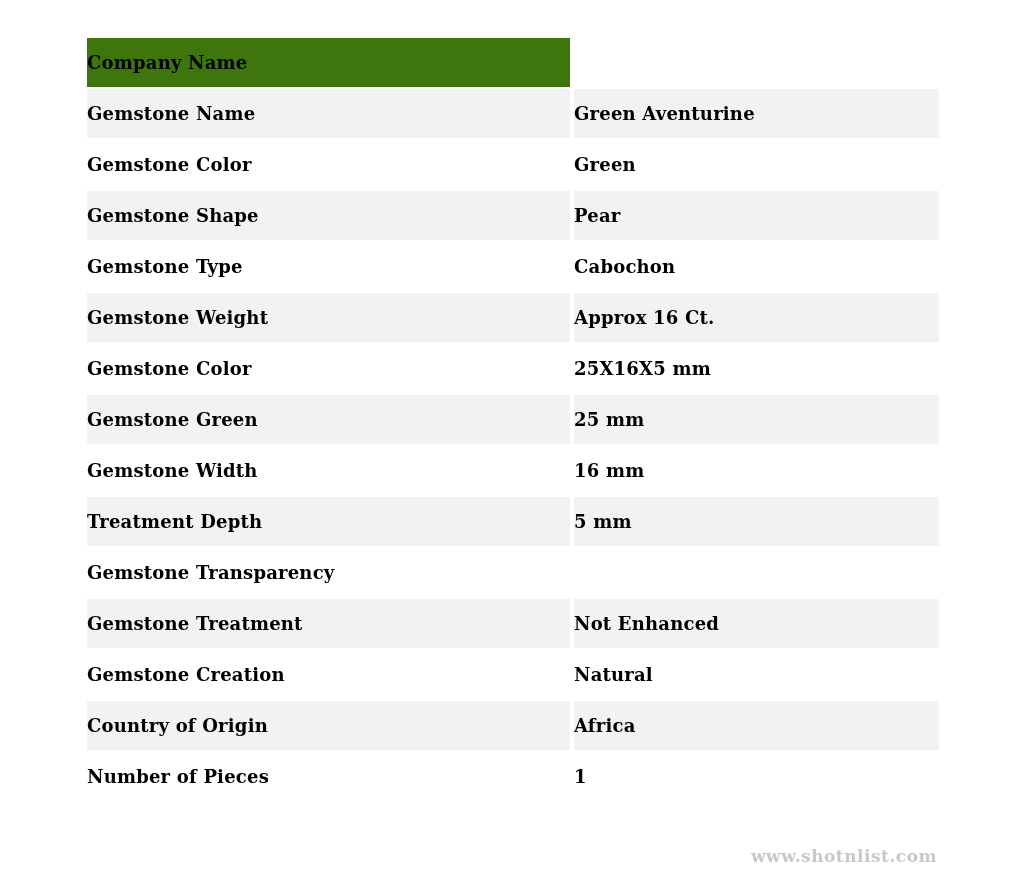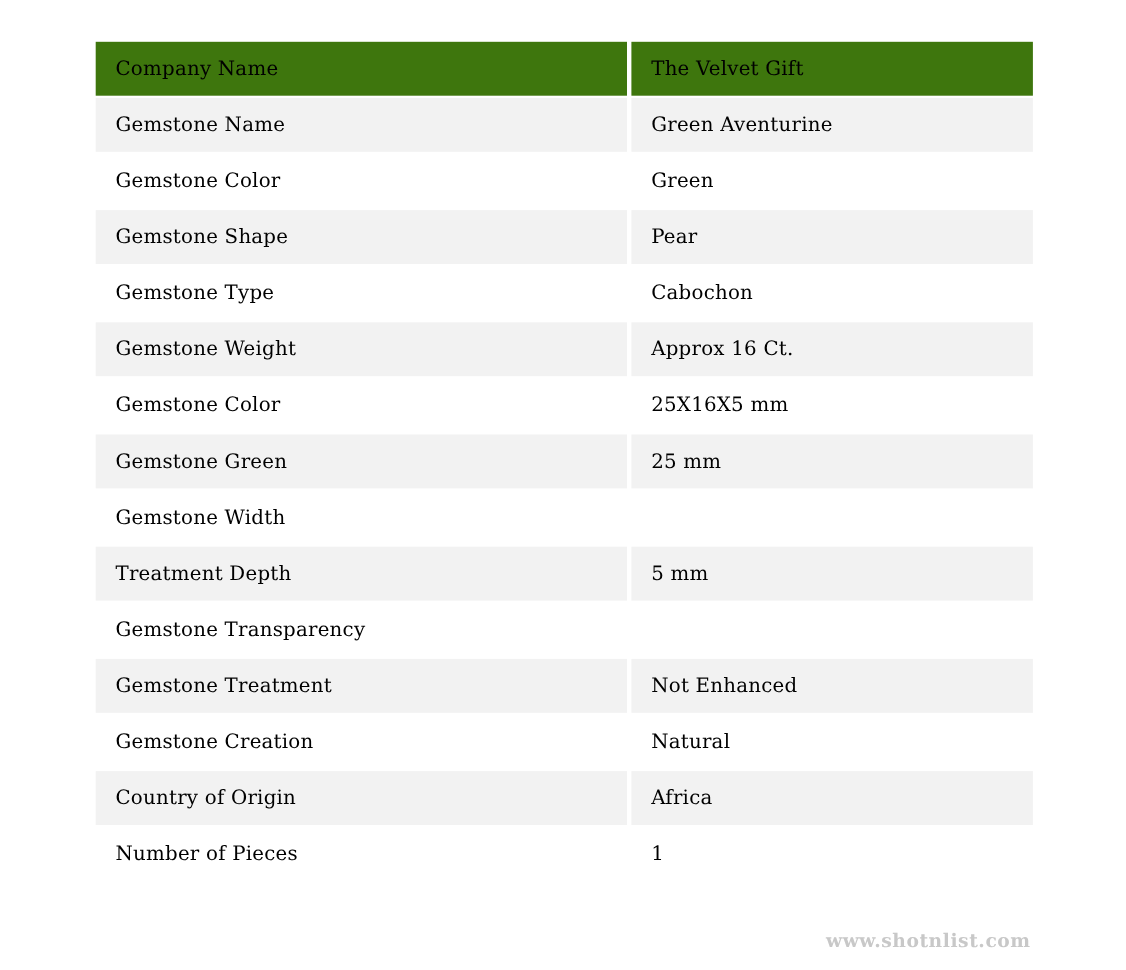--- a/index.html
+++ b/index.html
@@ -22,23 +22,22 @@
   }
   .row {
     display: flex;
     height: 49px;
     margin-bottom: 2px;
   }
   .cell {
     display: flex;
     align-items: center;
     box-sizing: border-box;
-    padding-left: 18px;
     font-size: 18px;
-    font-weight: normal;
+    font-weight: bold;
     color: #000000;
     letter-spacing: 0.2px;
     white-space: nowrap;
     overflow: hidden;
   }
   .cell-label {
     width: 483px;
     margin-right: 4px;
   }
   .cell-value {
@@ -62,21 +61,20 @@
     color: #c8c8c8;
     letter-spacing: 0.5px;
   }
 </style>
 </head>
 <body>
 
 <div class="spec-table" id="spec-table">
   <div class="row header">
     <div class="cell cell-label">Company Name</div>
-    <div class="cell cell-value">The Velvet Gift</div>
   </div>
 
 <div class="row">
       <div class="cell cell-label">Gemstone Name</div>
       <div class="cell cell-value">Green Aventurine</div>
     </div>
     <div class="row">
       <div class="cell cell-label">Gemstone Color</div>
       <div class="cell cell-value">Green</div>
     </div>
@@ -95,20 +93,21 @@
     <div class="row">
       <div class="cell cell-label">Gemstone Color</div>
       <div class="cell cell-value">25X16X5 mm</div>
     </div>
     <div class="row">
       <div class="cell cell-label">Gemstone Green</div>
       <div class="cell cell-value">25 mm</div>
     </div>
     <div class="row">
       <div class="cell cell-label">Gemstone Width</div>
+      <div class="cell cell-value">16 mm</div>
     </div>
     <div class="row">
       <div class="cell cell-label">Treatment Depth</div>
       <div class="cell cell-value">5 mm</div>
     </div>
     <div class="row">
       <div class="cell cell-label">Gemstone Transparency</div>
     </div>
     <div class="row">
       <div class="cell cell-label">Gemstone Treatment</div>

